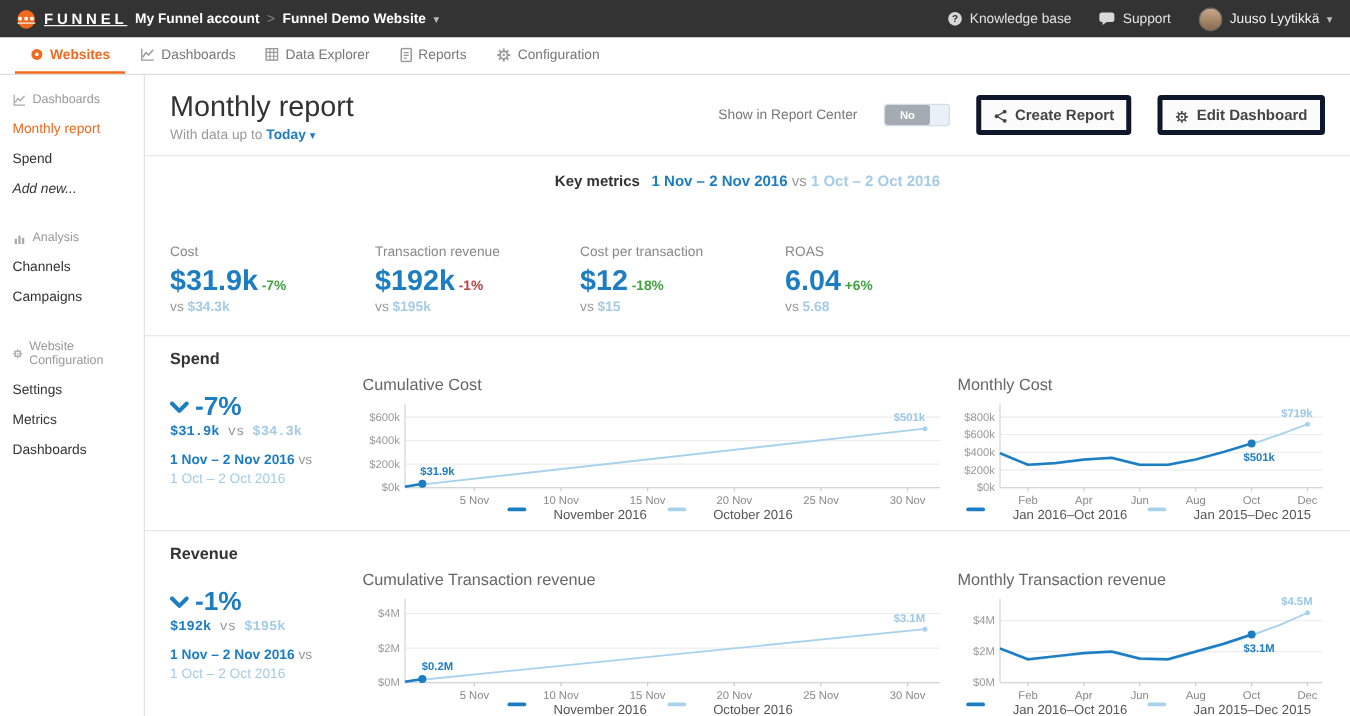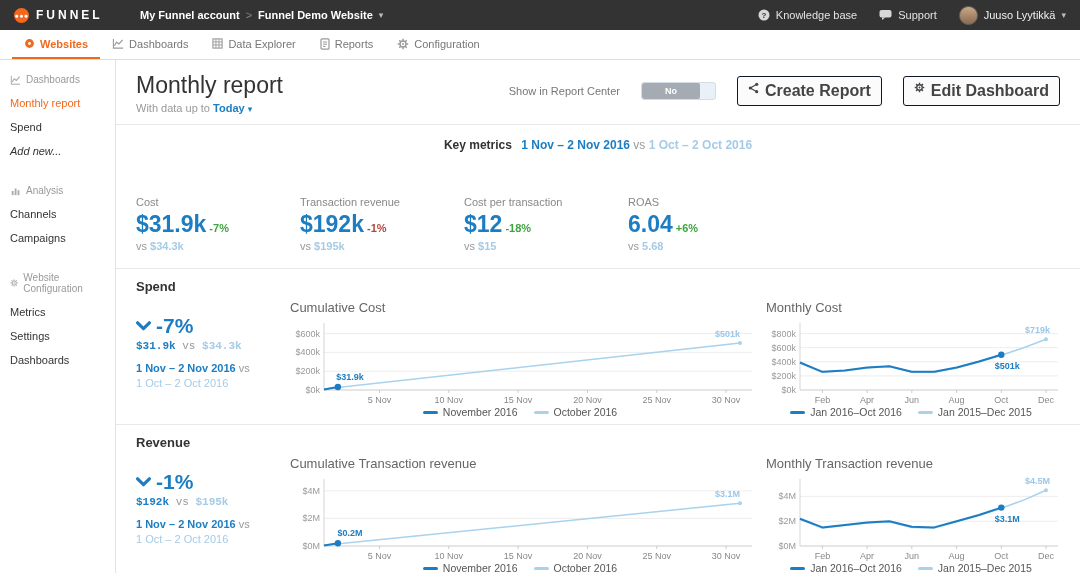--- a/index.html
+++ b/index.html
@@ -2,21 +2,21 @@
 <html><head>
 <meta charset="utf-8">
 <style>
   * { margin:0; padding:0; box-sizing:border-box; }
   html,body { width:1080px; height:573px; overflow:hidden; background:#fff;
     font-family:"Liberation Sans","DejaVu Sans",sans-serif; color:#333; }
   .app { width:1080px; height:573px; position:relative; overflow:hidden; }
 
   
   .topbar { height:30px; background:#333333; display:flex; align-items:center; color:#eee; font-size:11px; }
-  .logo { display:flex; align-items:center; gap:7px; padding:0 14px; width:140px; }
+  .logo { display:flex; align-items:center; gap:7px; padding:0 14px; width:108px;text-decoration:underline; }
   .logo-mark { width:15px; height:15px; border-radius:50%; background:#f0691e; display:flex; align-items:center; justify-content:center; }
   .logo-dots { color:#fff; font-size:7px; letter-spacing:0.5px; line-height:1; }
   .logo-text { color:#fff; font-weight:bold; letter-spacing:3px; font-size:12px; }
   .crumb { display:flex; align-items:center; gap:6px; font-weight:bold; color:#fff; }
   .crumb .sep { color:#888; font-weight:normal; }
   .caret { color:#bbb; font-size:9px; }
   .topbar-right { margin-left:auto; display:flex; align-items:center; gap:22px; padding-right:14px; }
   .top-link { display:flex; align-items:center; gap:6px; color:#e2e2e2; cursor:pointer; }
   .avatar { width:19px; height:19px; border-radius:50%; background:linear-gradient(#c9a886,#8a6b52); border:1px solid #666; }
   .user { display:flex; align-items:center; gap:6px; color:#f0f0f0; }
@@ -38,23 +38,23 @@
   .main { flex:1; overflow:hidden; }
 
   
   .page-header { display:flex; padding:12px 20px 10px; border-bottom:1px solid #e8e8e8; }
   .page-title { font-size:23px; font-weight:400; color:#333; }
   .page-sub { font-size:11px; color:#999; margin-top:3px; }
   .page-sub .link { color:#1d7dc2; font-weight:bold; cursor:pointer; }
   .header-right { margin-left:auto; display:flex; align-items:center; gap:21px; margin-top:4px; align-self:flex-start; }
   .rc-label { font-size:11px; color:#777; }
   .toggle { display:inline-flex; height:18px; background:#e9f0f7; border:1px solid #d4dde6; border-radius:3px; overflow:hidden; cursor:pointer; }
-  .toggle-label { background:#a4abb3; color:#fff; font-size:9px; font-weight:bold; padding:0 23px; line-height:17px; border-radius:2px; }
+  .toggle-label { background:#a4abb3; color:#fff; font-size:9px; font-weight:bold; padding:0 12px; line-height:17px; border-radius:2px; }
   .toggle-knob { width:15px; }
-  .btn { display:inline-flex; align-items:flex-start; gap:6px; background:#fbfbfb; border:1px solid #0f172a; border-radius:3px; padding:5px 10px; font-size:16px; font-weight:bold; color:#444; cursor:pointer; }
+  .btn { display:inline-flex; align-items:flex-end; gap:6px; background:#fbfbfb; border:4px solid #0f172a; border-radius:3px; padding:5px 10px; font-size:12px; font-weight:bold; color:#444; cursor:pointer; }
 
   
   .key-metrics { padding:13px 20px 16px; border-bottom:1px solid #e8e8e8; }
   .km-titlerow { font-size:12px; margin-bottom:10px;text-align:center; }
   .km-title { font-weight:bold; color:#333; margin-right:6px; }
   .d-blue { color:#1d7dc2; font-weight:bold; }
   .d-gray { color:#999; }
   .d-light { color:#a5cbe6; font-weight:bold; }
   .metrics-row { display:flex; }
   .metric { width:164px; }
@@ -73,21 +73,21 @@
   .summary { width:150px; flex-shrink:0; padding-top:14px; }
   .sum-delta { display:flex; align-items:center; gap:5px; font-size:21px; font-weight:bold; color:#1d7dc2; }
   .sum-vals { font-size:11px; margin-top:2px;font-family:Liberation Mono, monospace; }
   .sum-dates { font-size:11px; margin-top:9px; line-height:1.35; }
   .chart-block { }
   .chart-block.big { width:470px; }
   .chart-block.small { width:300px; margin-left:8px; }
   .chart-title { font-size:13px; color:#666; margin-bottom:2px; padding-left:4px; }
   .chart-canvas { width:100%; height:88px; }
   .chart-legend { display:flex; justify-content:center; gap:16px; font-size:10.5px; color:#555; margin-top:1px; }
-  .leg-item { display:flex; align-items:center; gap:5px; cursor:pointer; }
+  .leg-item { display:flex; gap:22px; cursor:pointer; }
   .leg-swatch { width:15px; height:3px; border-radius:2px; display:inline-block; }
 
   .bottom-section { padding:12px 20px; }
 </style>
 </head>
 <body>
 
 <div class="app">
 
   <div class="topbar">
@@ -214,22 +214,22 @@
               <line x1="6" y1="0.8" x2="6" y2="2.8"></line>
               <line x1="6" y1="9.2" x2="6" y2="11.2"></line>
               <line x1="8.3" y1="3.7" x2="9.7" y2="2.3"></line>
               <line x1="2.3" y1="2.3" x2="3.7" y2="3.7"></line>
               <line x1="8.3" y1="8.3" x2="9.7" y2="9.7"></line>
               <line x1="2.3" y1="9.7" x2="3.7" y2="8.3"></line>
             </g>
           </svg>
         <span>Website Configuration</span>
       </div>
+      <div class="side-item">Settings</div>
       <div class="side-item">Metrics</div>
-      <div class="side-item">Settings</div>
       <div class="side-item">Dashboards</div>
     </div>
 
     <div class="main">
 
       <div class="page-header">
         <div>
           <div class="page-title">Monthly report</div>
           <div class="page-sub">
             <span>With data up to</span>

